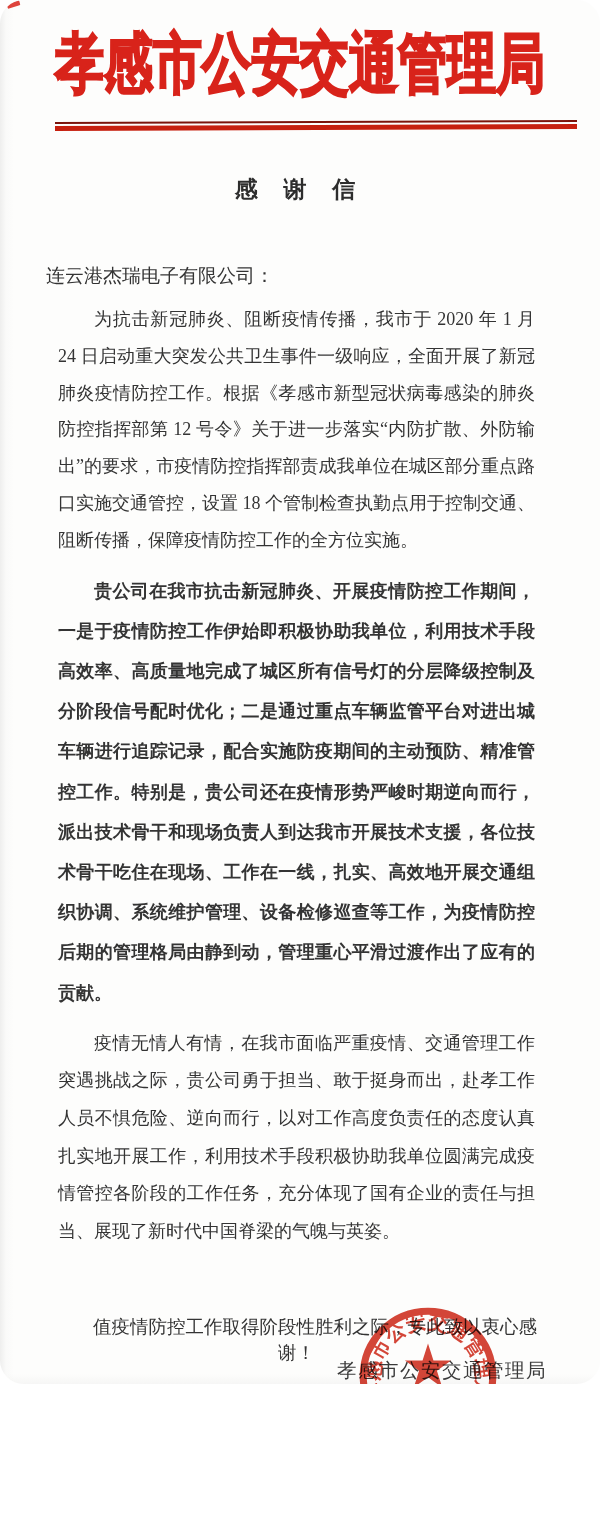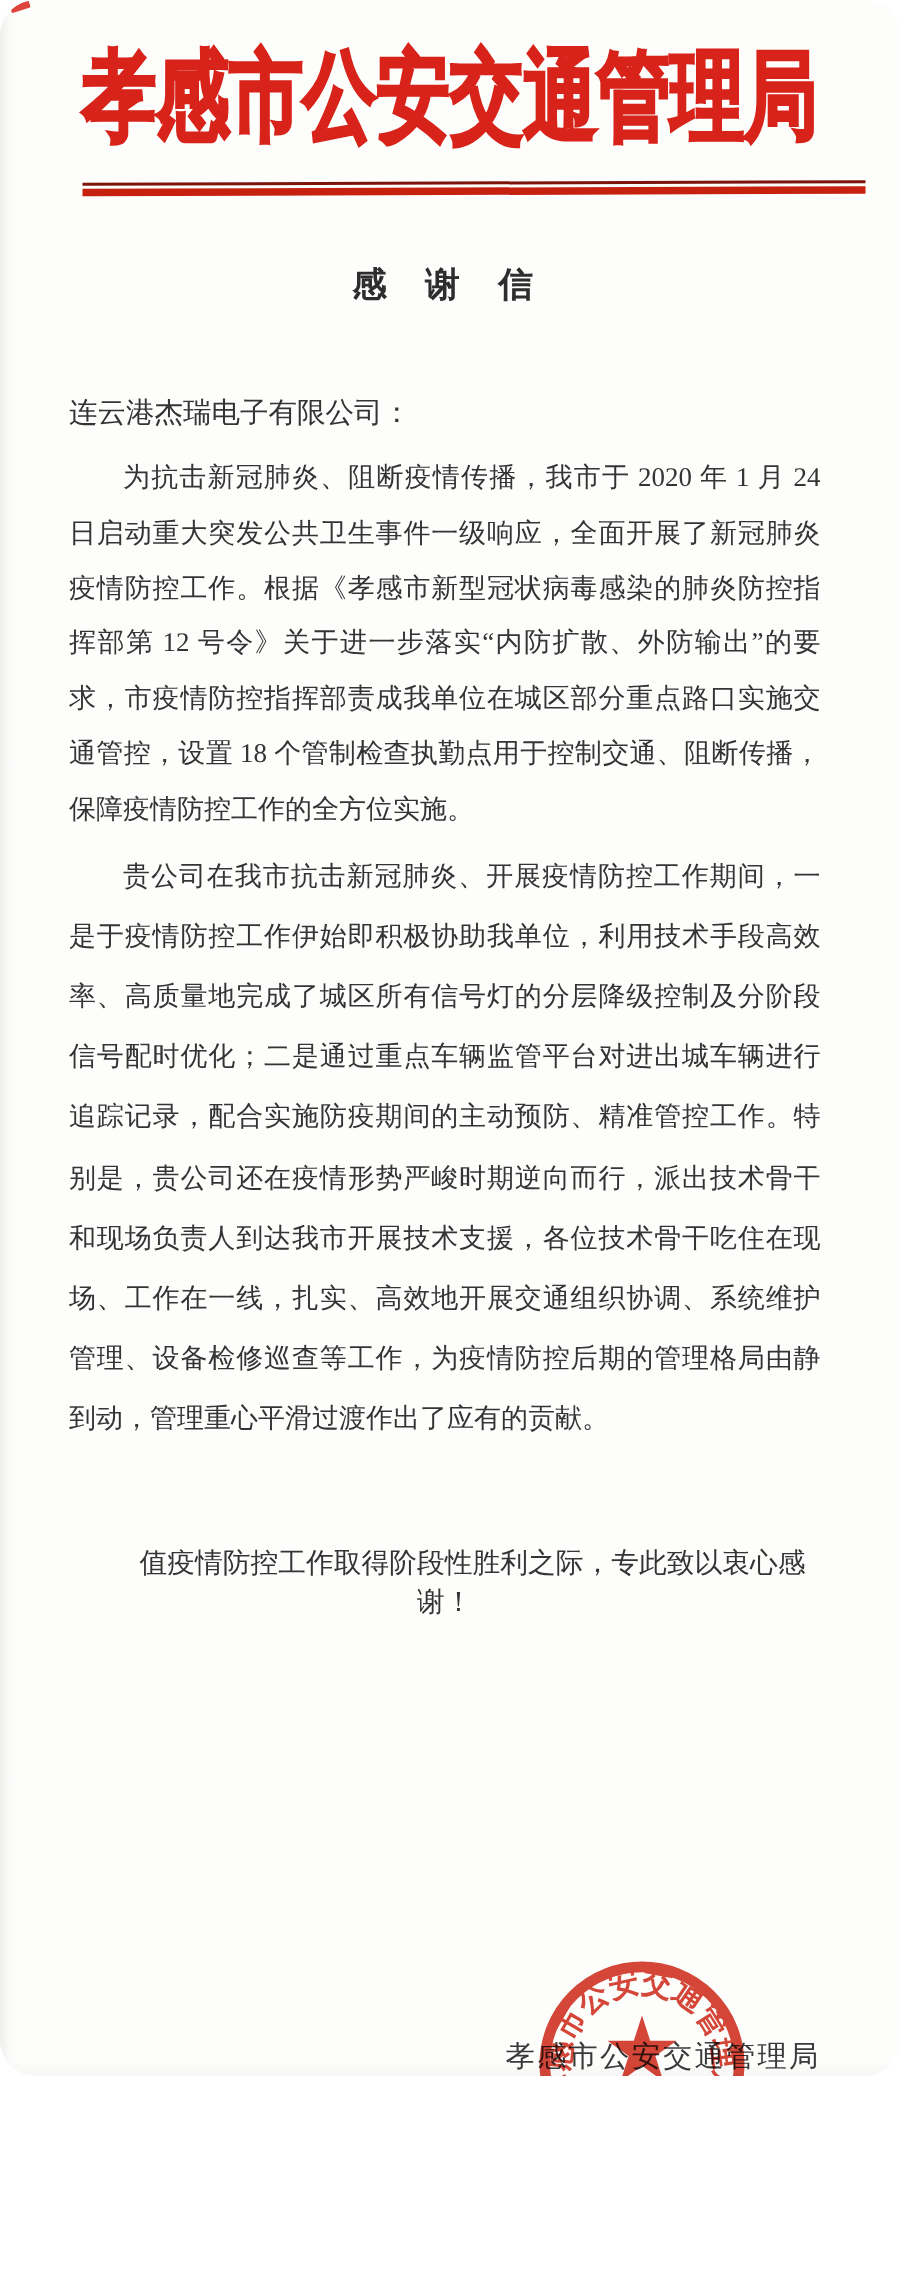--- a/index.html
+++ b/index.html
@@ -39,23 +39,23 @@
     text-align:center;font-size:23px;font-weight:700;color:#2d2d2d;
     letter-spacing:10px;line-height:28px;
   }
   .body-block{
     position:absolute;left:46px;top:263px;width:501px;
     font-size:18px;
     text-align:justify;
     text-justify:inter-ideograph;
   }
   .salutation{line-height:26px;margin:0 0 11px 0;text-align:left;font-size:19px;}
-  .para{text-indent:2em;margin:0;}
+  .para{text-indent:2em;margin:12px;}
   .para.p0{line-height:36.8px;}
-  .para.p1{line-height:40.2px;margin-top:6px;}
+  .para.p1{line-height:40.2px;margin-top:6px;font-weight:bold;}
   .para.p2{line-height:37.6px;}
   .closing{line-height:26px;margin-top:64px;text-indent:2em;text-align:center;font-size:18.5px;}
   .sig-org{
     position:absolute;left:337px;top:1357px;
     font-size:19.5px;letter-spacing:1.5px;color:#3a3a3a;white-space:nowrap;
   }
   .sig-date{
     position:absolute;left:364px;top:1394px;
     font-size:19px;letter-spacing:1px;color:#3a3a3a;white-space:nowrap;font-style:italic;
   }
@@ -82,20 +82,21 @@
     <div class="thick"></div>
   </div>
 
   <div class="letter-title">感 谢 信</div>
 
   <div class="body-block">
     <div class="salutation">连云港杰瑞电子有限公司：</div>
     <div id="paragraphs">
         <div class="para p0">为抗击新冠肺炎、阻断疫情传播，我市于 2020 年 1 月 24 日启动重大突发公共卫生事件一级响应，全面开展了新冠肺炎疫情防控工作。根据《孝感市新型冠状病毒感染的肺炎防控指挥部第 12 号令》关于进一步落实“内防扩散、外防输出”的要求，市疫情防控指挥部责成我单位在城区部分重点路口实施交通管控，设置 18 个管制检查执勤点用于控制交通、阻断传播，保障疫情防控工作的全方位实施。</div>
         <div class="para p1">贵公司在我市抗击新冠肺炎、开展疫情防控工作期间，一是于疫情防控工作伊始即积极协助我单位，利用技术手段高效率、高质量地完成了城区所有信号灯的分层降级控制及分阶段信号配时优化；二是通过重点车辆监管平台对进出城车辆进行追踪记录，配合实施防疫期间的主动预防、精准管控工作。特别是，贵公司还在疫情形势严峻时期逆向而行，派出技术骨干和现场负责人到达我市开展技术支援，各位技术骨干吃住在现场、工作在一线，扎实、高效地开展交通组织协调、系统维护管理、设备检修巡查等工作，为疫情防控后期的管理格局由静到动，管理重心平滑过渡作出了应有的贡献。</div>
+        <div class="para p2">疫情无情人有情，在我市面临严重疫情、交通管理工作突遇挑战之际，贵公司勇于担当、敢于挺身而出，赴孝工作人员不惧危险、逆向而行，以对工作高度负责任的态度认真扎实地开展工作，利用技术手段积极协助我单位圆满完成疫情管控各阶段的工作任务，充分体现了国有企业的责任与担当、展现了新时代中国脊梁的气魄与英姿。</div>
       </div>
     <div class="closing">值疫情防控工作取得阶段性胜利之际，专此致以衷心感谢！</div>
   </div>
 
   <div class="sig-org">孝感市公安交通管理局</div>
   <div class="sig-date">2020 年 4 月 9 日</div>
 
   <svg class="seal" viewBox="0 0 170 170">
     <defs>
       <path id="sealArc" d="M 43 109 A 48 48 0 1 1 127 109" fill="none"></path>

